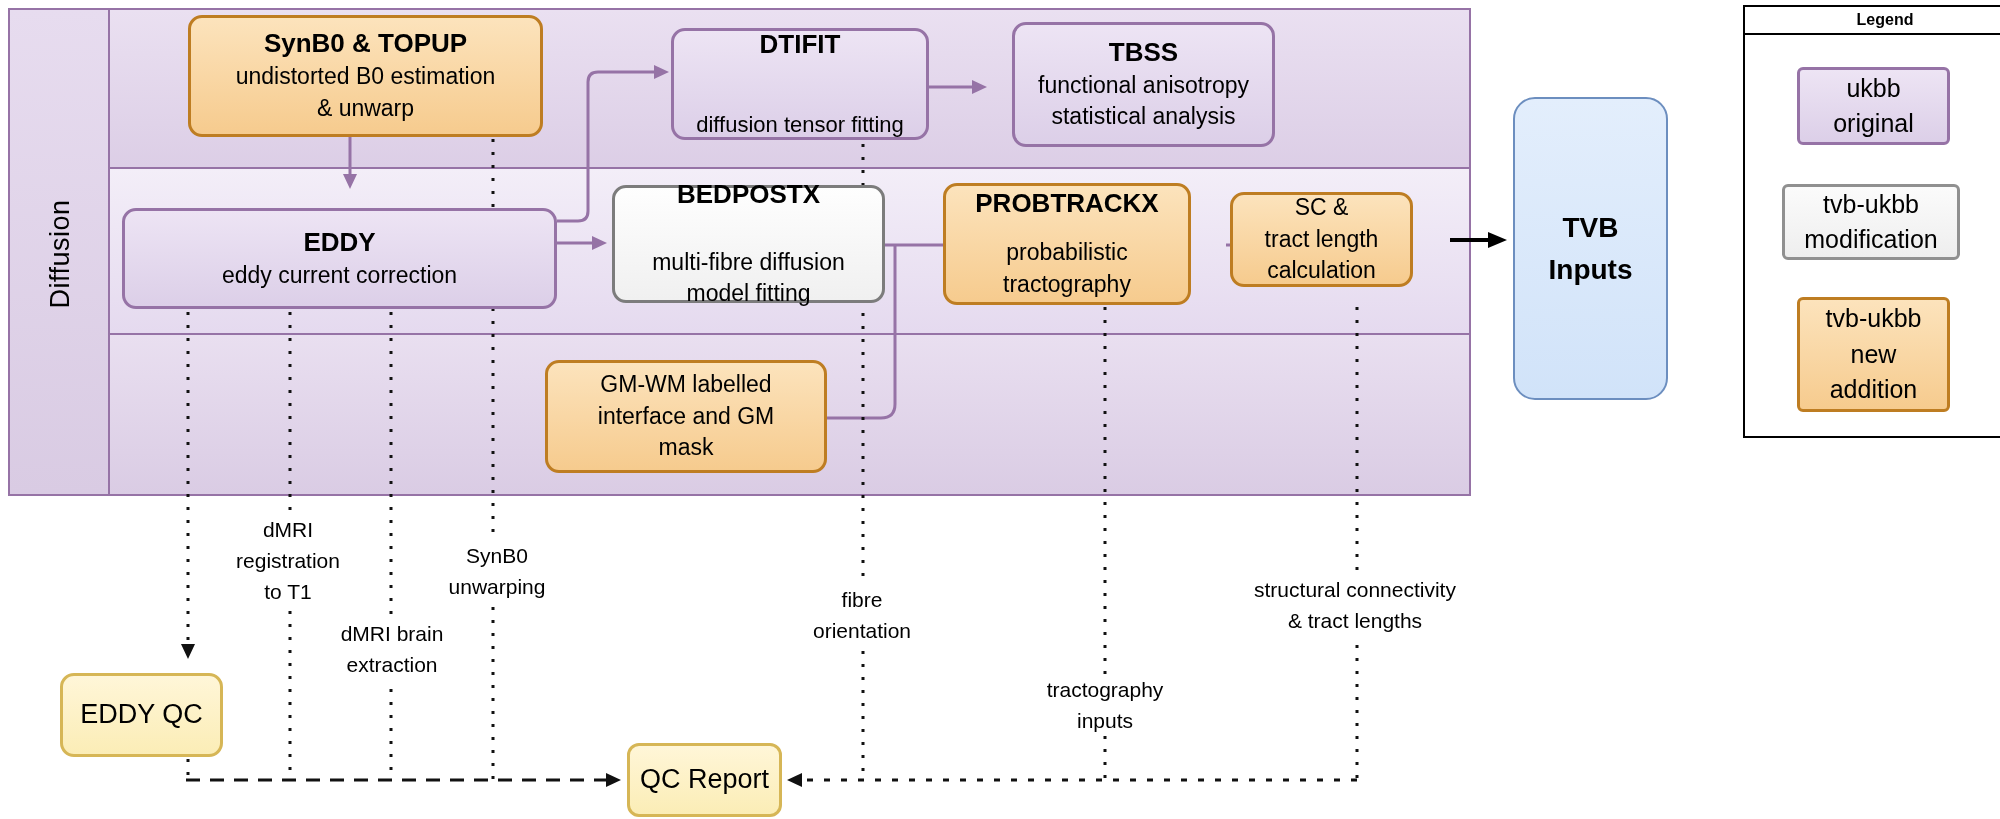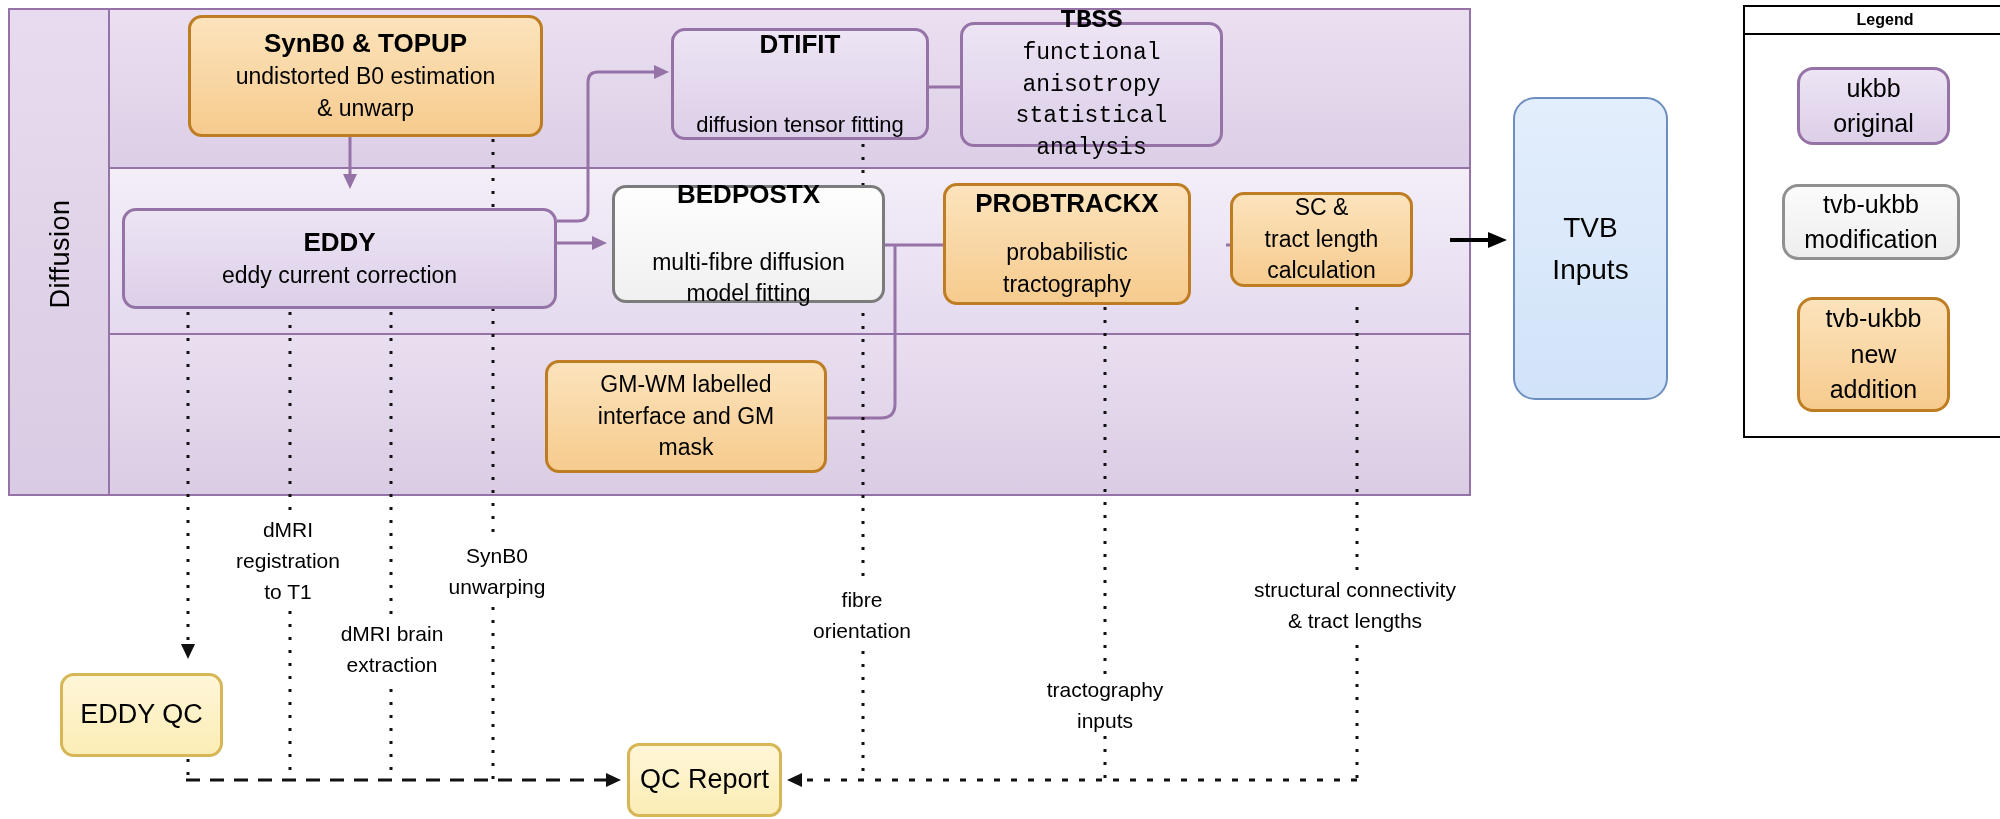--- a/index.html
+++ b/index.html
@@ -39,33 +39,33 @@
   
   .node{position:absolute;z-index:3;box-sizing:border-box;border:3px solid;border-radius:14px;
     display:flex;flex-direction:column;align-items:center;justify-content:center;text-align:center;}
   .node-title{font-weight:bold;font-size:26px;line-height:1.3;white-space:pre-line;}
   .node-body{font-size:23px;line-height:1.38;white-space:pre-line;}
   .n-orange{background:linear-gradient(180deg,#FCE3BC,#F6CB8E);border-color:var(--orange);}
   .n-purple{background:linear-gradient(180deg,#EDE4F4,#DCCFE8);border-color:var(--purple);}
   .n-white{background:linear-gradient(180deg,#FEFEFE,#F0F0F0);border-color:var(--grey);}
   .n-blue{background:linear-gradient(180deg,#E3EEFC,#D1E3F9);border-color:var(--blue);border-width:2px;border-radius:22px;}
   .n-yellow{background:linear-gradient(180deg,#FFF6D8,#FBEDB6);border-color:var(--yellow);border-radius:12px;}
-  .n-blue .node-body{font-size:28px;line-height:1.5;}
+  .n-blue .node-body{font-size:28px;line-height:1.5;font-weight:bold;}
   .n-yellow .node-body{font-size:27px;}
 
   
   .flow-label{position:absolute;z-index:3;transform:translateX(-50%);text-align:center;}
   .flow-label span{display:inline-block;background:#fff;font-size:21px;line-height:31px;white-space:pre-line;padding:0 3px;}
 
   
   .legend{position:absolute;left:1743px;top:5px;width:284px;height:433px;z-index:3;
     box-sizing:border-box;border:2px solid #000;background:#fff;}
   .legend-title{height:26px;line-height:26px;text-align:center;font-weight:bold;font-size:16px;
     border-bottom:2px solid #000;}
-  .legend-item{position:absolute;box-sizing:border-box;border:3px solid;border-radius:16px;
+  .legend-item{position:absolute;box-sizing:border-box;border:3px solid;border-radius:6px;
     display:flex;align-items:center;justify-content:center;text-align:center;
     font-size:25px;line-height:1.42;white-space:pre-line;}
   .li-purple{left:52px;top:60px;width:153px;height:78px;background:linear-gradient(180deg,#EDE4F4,#DCCFE8);border-color:var(--purple);}
   .li-grey{left:37px;top:177px;width:178px;height:76px;background:linear-gradient(180deg,#FBFBFB,#EEEEEE);border-color:#909090;}
   .li-orange{left:52px;top:290px;width:153px;height:115px;background:linear-gradient(180deg,#FCE3BC,#F6CB8E);border-color:var(--orange);}
 </style>
 </head>
 <body>
 
 <div class="stage">
@@ -120,21 +120,21 @@
     <div class="node-title">SynB0 &amp; TOPUP</div>
     <div class="node-body">undistorted B0 estimation
 &amp; unwarp</div>
   </div>
 
   <div class="node n-purple" style="left:671px;top:28px;width:258px;height:112px;">
     <div class="node-title">DTIFIT</div>
     <div class="node-body" style="font-size:22px;margin-top:48px;">diffusion tensor fitting</div>
   </div>
 
-  <div class="node n-purple" style="left:960px;top:22px;width:263px;height:125px;font-family:Liberation Mono, monospace;">
+  <div class="node n-purple" style="left:1012px;top:22px;width:263px;height:125px;">
     <div class="node-title">TBSS</div>
     <div class="node-body">functional anisotropy
 statistical analysis</div>
   </div>
 
   <div class="node n-purple" style="left:122px;top:208px;width:435px;height:101px;">
     <div class="node-title">EDDY</div>
     <div class="node-body">eddy current correction</div>
   </div>
 

